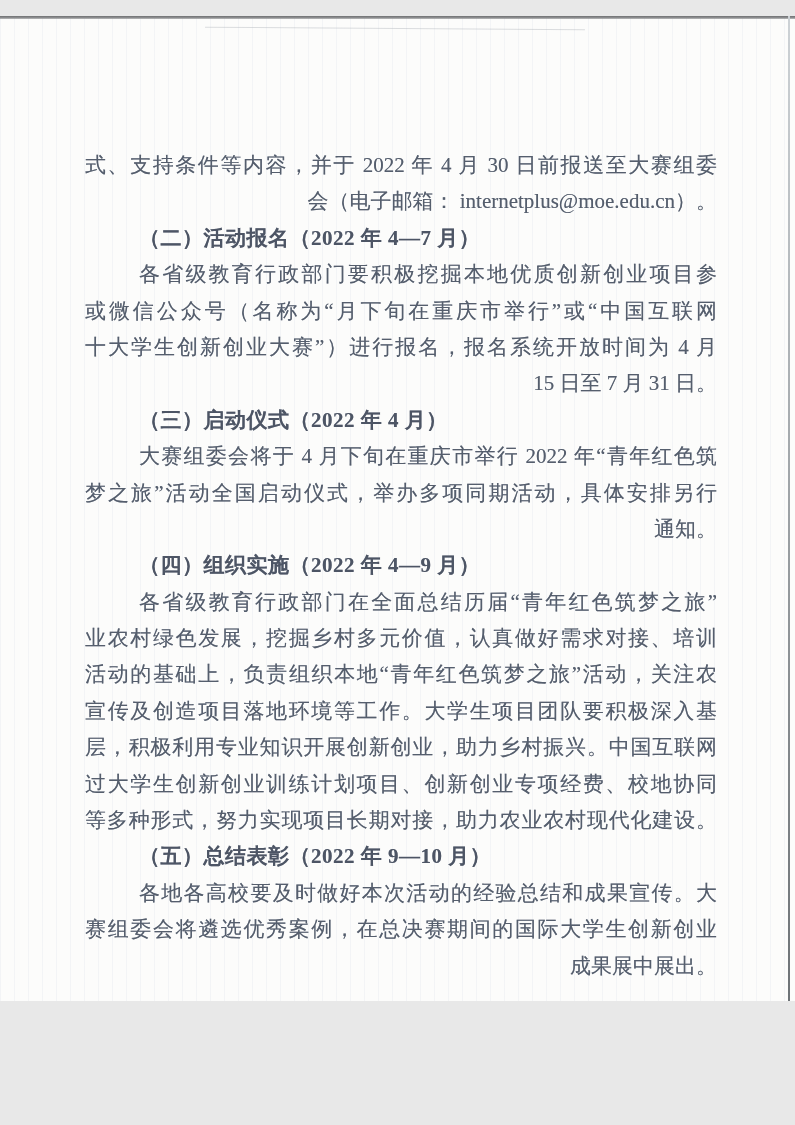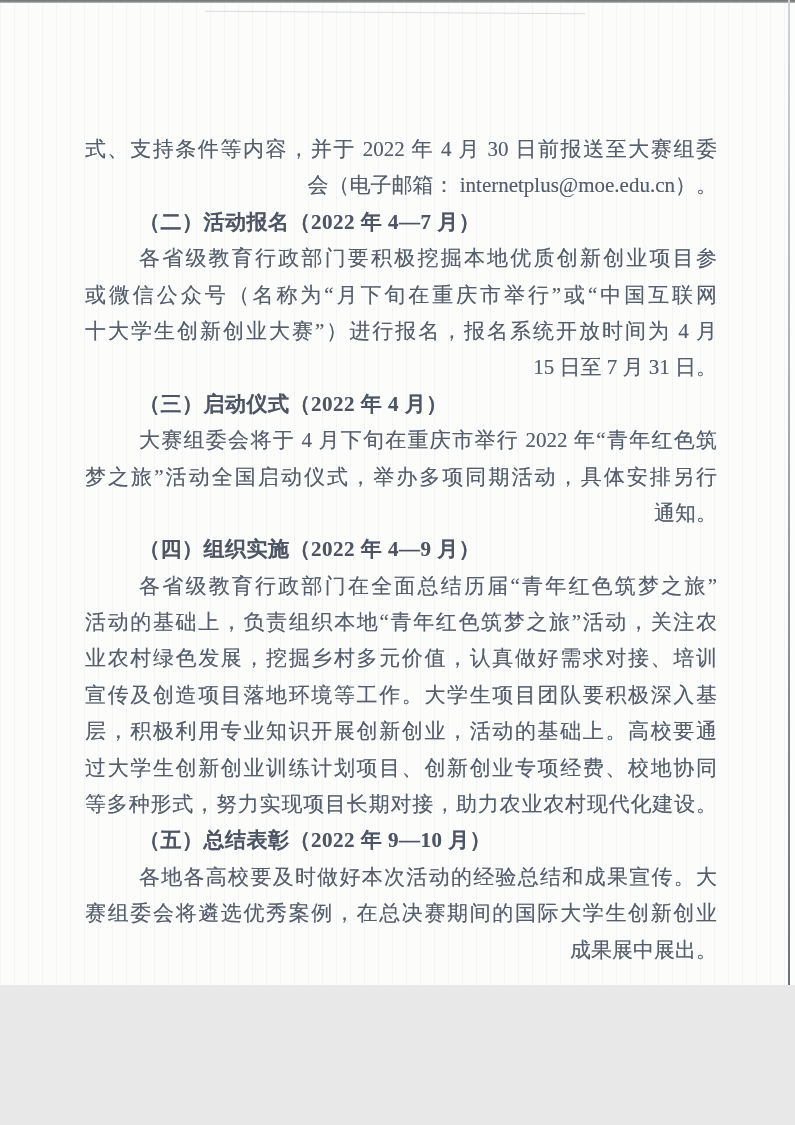--- a/index.html
+++ b/index.html
@@ -4,21 +4,21 @@
 <style>
   html, body {
     margin: 0;
     padding: 0;
     background: #e8e8e8;
   }
   .page {
     position: relative;
     width: 795px;
     height: 985px;
-    margin: 0 auto;
+    margin: 16px auto;
     overflow: hidden;
     background-color: #fcfcfb;
     background-image: repeating-linear-gradient(
       90deg,
       rgba(226, 230, 237, 0.35) 0px,
       rgba(226, 230, 237, 0.35) 1px,
       rgba(255, 255, 255, 0) 1px,
       rgba(255, 255, 255, 0) 14px
     );
     font-family: "Liberation Serif", "DejaVu Serif", serif;
@@ -124,24 +124,24 @@
     <div class="ln i j">各省级教育行政部门要积极挖掘本地优质创新创业项目参</div>
     <div class="ln j">或微信公众号（名称为“月下旬在重庆市举行”或“中国互联网</div>
     <div class="ln j">十大学生创新创业大赛”）进行报名，报名系统开放时间为 4 月</div>
     <div class="ln s">15 日至 7 月 31 日。</div>
     <div class="ln h">（三）启动仪式（2022 年 4 月）</div>
     <div class="ln i j">大赛组委会将于 4 月下旬在重庆市举行 2022 年“青年红色筑</div>
     <div class="ln j">梦之旅”活动全国启动仪式，举办多项同期活动，具体安排另行</div>
     <div class="ln s">通知。</div>
     <div class="ln h">（四）组织实施（2022 年 4—9 月）</div>
     <div class="ln i j">各省级教育行政部门在全面总结历届“青年红色筑梦之旅”</div>
+    <div class="ln j">业农村绿色发展，挖掘乡村多元价值，认真做好需求对接、培训</div>
     <div class="ln j">活动的基础上，负责组织本地“青年红色筑梦之旅”活动，关注农</div>
-    <div class="ln j">业农村绿色发展，挖掘乡村多元价值，认真做好需求对接、培训</div>
     <div class="ln j">宣传及创造项目落地环境等工作。大学生项目团队要积极深入基</div>
-    <div class="ln j">层，积极利用专业知识开展创新创业，活动的基础上。高校要通</div>
+    <div class="ln j">层，积极利用专业知识开展创新创业，助力乡村振兴。中国互联网</div>
     <div class="ln j">过大学生创新创业训练计划项目、创新创业专项经费、校地协同</div>
     <div class="ln j">等多种形式，努力实现项目长期对接，助力农业农村现代化建设。</div>
     <div class="ln h">（五）总结表彰（2022 年 9—10 月）</div>
     <div class="ln i j">各地各高校要及时做好本次活动的经验总结和成果宣传。大</div>
     <div class="ln j">赛组委会将遴选优秀案例，在总决赛期间的国际大学生创新创业</div>
     <div class="ln s">成果展中展出。</div>
   </div>
 
   <div class="pagenum">— 17 —</div>
 

